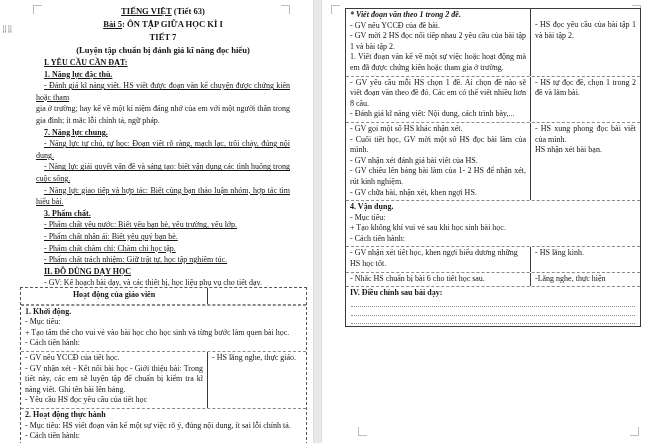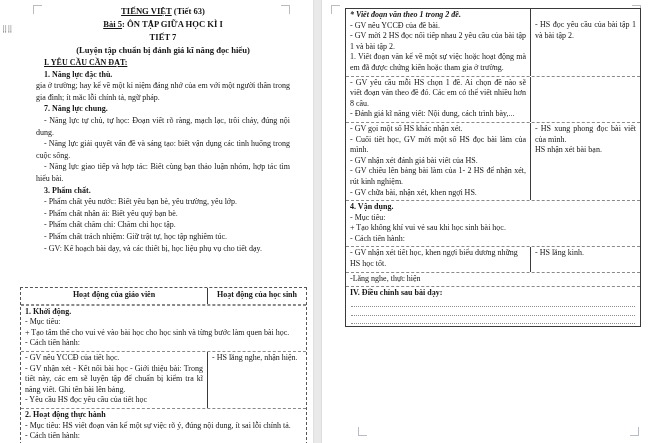--- a/index.html
+++ b/index.html
@@ -28,21 +28,21 @@
 
   .p1-text{position:absolute;left:36px;top:5px;width:254px;max-height:281px;overflow:hidden;
     font-size:8px;line-height:11.6px;}
   .p1-text .para.c{font-size:8.6px;line-height:13px;}
 
   .para{white-space:normal;}
   .para.c{text-align:center;}
   .para.b{font-weight:bold;}
   .para.bi{font-weight:bold;font-style:italic;}
   .para.j{text-align:justify;}
-  .para.ind{text-indent:8px;}
+  .para.ind{text-indent:8px;text-decoration:underline;}
   .para .ul{text-decoration:underline;}
   .para.mt{margin-top:10px;}
 
   .doc-table{position:absolute;background:#fff;border:1px solid var(--tborder);font-size:8px;line-height:10.6px;}
   #tbl1{left:20px;top:287px;width:287px;border-style:dashed;border-color:#555;--lw:187px;}
   #tbl2{left:23px;top:8px;width:296px;--lw:185px;}
   .trow{display:flex;width:100%;}
   .trow + .trow{border-top:1px dashed var(--inner);}
   .tcell{padding:1px 4px 2px 4px;}
   .cell-l{width:var(--lw);border-right:1px solid var(--tborder);}
@@ -62,58 +62,57 @@
   <div class="crop bl" style="left:20px;top:427px"></div>
   <div class="crop br" style="left:281px;top:427px"></div>
 
   <div class="p1-text">
       <div class="para c b"><span class="ul">TIẾNG VIỆT</span> (Tiết 63)</div>
       <div class="para c b"><span class="ul">Bài 5</span>: ÔN TẬP GIỮA HỌC KÌ I</div>
       <div class="para c b">TIẾT 7</div>
       <div class="para c b">(Luyện tập chuẩn bị đánh giá kĩ năng đọc hiểu)</div>
       <div class="para b ind"><span class="ul">I. YÊU CẦU CẦN ĐẠT:</span></div>
       <div class="para b ind">1. Năng lực đặc thù.</div>
+      <div class="para ind j">- Đánh giá kĩ năng viết. HS viết được đoạn văn kể chuyện được chứng kiến hoặc tham</div>
       <div class="para j">gia ở trường; hay kể về một kỉ niệm đáng nhớ của em với một người thân trong gia đình; ít mắc lỗi chính tả, ngữ pháp.</div>
       <div class="para b ind">7. Năng lực chung.</div>
       <div class="para ind j">- Năng lực tự chủ, tự học: Đoạn viết rõ ràng, mạch lạc, trôi chảy, đúng nội dung.</div>
       <div class="para ind j">- Năng lực giải quyết vấn đề và sáng tạo: biết vận dụng các tình huống trong cuộc sống.</div>
       <div class="para ind j">- Năng lực giao tiếp và hợp tác: Biết cùng bạn thảo luận nhóm, hợp tác tìm hiểu bài.</div>
       <div class="para b ind">3. Phẩm chất.</div>
       <div class="para ind">- Phẩm chất yêu nước: Biết yêu bạn bè, yêu trường, yêu lớp.</div>
       <div class="para ind">- Phẩm chất nhân ái: Biết yêu quý bạn bè.</div>
       <div class="para ind">- Phẩm chất chăm chỉ: Chăm chỉ học tập.</div>
       <div class="para ind">- Phẩm chất trách nhiệm: Giữ trật tự, học tập nghiêm túc.</div>
+      <div class="para b ind">II. ĐỒ DÙNG DẠY HỌC</div>
       <div class="para ind">- GV: Kế hoạch bài dạy, và các thiết bị, học liệu phụ vụ cho tiết dạy.</div>
     </div>
 
   <div class="doc-table" id="tbl1">
       <div class="trow header">
         <div class="tcell cell-l">
           <div class="para b">Hoạt động của giáo viên</div>
-        </div>
-        <div class="tcell cell-r">
-          <div class="para b">Hoạt động của học sinh</div>
         </div>
       </div>
       <div class="trow">
         <div class="tcell cell-full">
           <div class="para b">1. Khởi động.</div>
           <div class="para ">- Mục tiêu:</div>
           <div class="para ">+ Tạo tâm thế cho vui vẻ vào bài học cho học sinh và từng bước làm quen bài học.</div>
           <div class="para ">- Cách tiến hành:</div>
         </div>
       </div>
       <div class="trow">
         <div class="tcell cell-l">
           <div class="para ">- GV nêu YCCĐ của tiết học.</div>
           <div class="para j">- GV nhận xét - Kết nối bài học - Giới thiệu bài: Trong tiết này, các em sẽ luyện tập để chuẩn bị kiểm tra kĩ năng viết. Ghi tên bài lên bảng.</div>
           <div class="para ">- Yêu cầu HS đọc yêu cầu của tiết học</div>
         </div>
         <div class="tcell cell-r">
-          <div class="para ">- HS lắng nghe, nhận hiện.</div>
+          <div class="para ">- HS lắng nghe, thực giáo.</div>
         </div>
       </div>
       <div class="trow">
         <div class="tcell cell-full">
           <div class="para b">2. Hoạt động thực hành</div>
           <div class="para j">- Mục tiêu: HS viết đoạn văn kể một sự việc rõ ý, đúng nội dung, ít sai lỗi chính tả.</div>
           <div class="para ">- Cách tiến hành:</div>
         </div>
       </div>
     </div>
@@ -137,20 +136,23 @@
         </div>
         <div class="tcell cell-r">
           <div class="para j mt">- HS đọc yêu cầu của bài tập 1 và  bài tập 2.</div>
         </div>
       </div>
       <div class="trow">
         <div class="tcell cell-l">
           <div class="para j">- GV yêu cầu mỗi HS chọn 1 đề. Ai chọn đề nào sẽ viết đoạn văn theo đề đó. Các em có thể viết nhiều hơn 8 câu.</div>
           <div class="para j">- Đánh giá kĩ năng viết: Nội dung, cách trình bày,...</div>
         </div>
+        <div class="tcell cell-r">
+          <div class="para j">- HS tự đọc đề, chọn 1 trong 2 đề và làm bài.</div>
+        </div>
       </div>
       <div class="trow">
         <div class="tcell cell-l">
           <div class="para ">- GV gọi một số HS khác nhận xét.</div>
           <div class="para j">- Cuối tiết học, GV mời một số HS đọc bài làm của mình.</div>
           <div class="para ">- GV nhận xét đánh giá bài viết của HS.</div>
           <div class="para j">- GV chiếu lên bảng bài làm của 1- 2 HS để nhận xét, rút kinh nghiệm.</div>
           <div class="para ">- GV chữa bài, nhận xét, khen ngợi HS.</div>
         </div>
         <div class="tcell cell-r">
@@ -168,20 +170,23 @@
       </div>
       <div class="trow">
         <div class="tcell cell-l">
           <div class="para ">- GV nhận xét tiết học, khen ngợi biểu dương những HS học tốt.</div>
         </div>
         <div class="tcell cell-r">
           <div class="para ">- HS lắng kinh.</div>
         </div>
       </div>
       <div class="trow">
+        <div class="tcell cell-l">
+          <div class="para ">- Nhắc HS chuẩn bị bài 6 cho tiết học sau.</div>
+        </div>
         <div class="tcell cell-r">
           <div class="para ">-Lắng nghe, thực hiện</div>
         </div>
       </div>
       <div class="trow">
         <div class="tcell cell-full">
           <div class="para b">IV. Điều chỉnh sau bài dạy:</div>
           <div class="dotline"></div>
           <div class="dotline"></div>
           <div class="dotline"></div>

